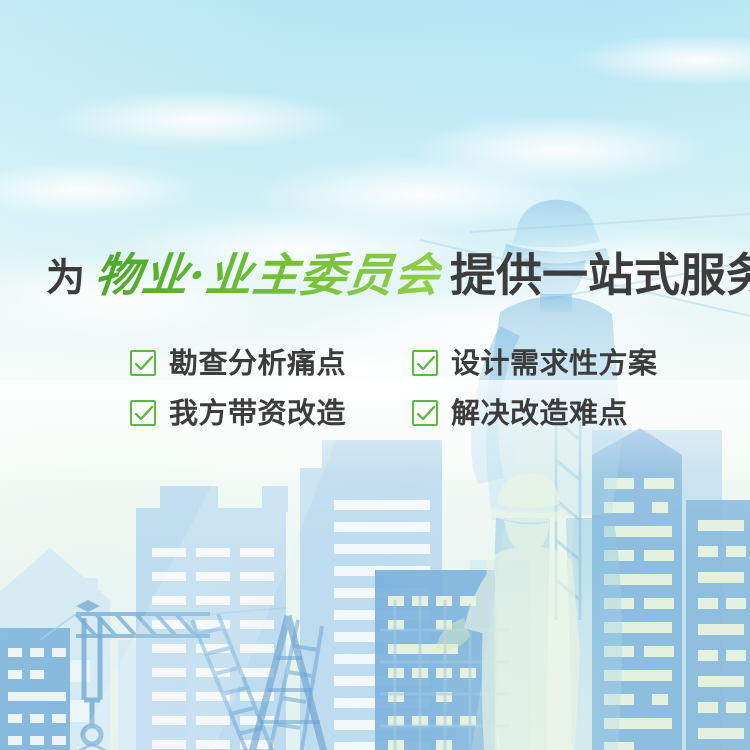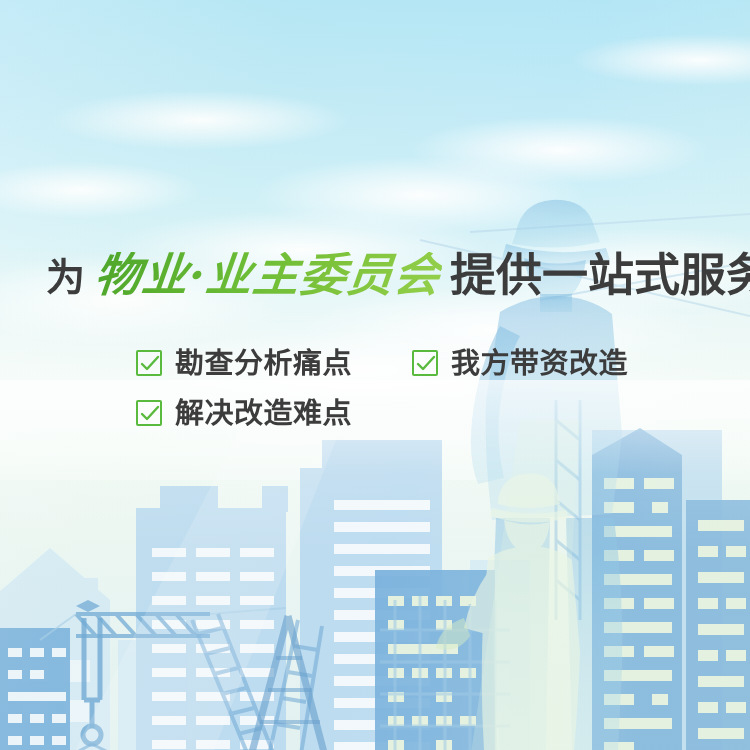--- a/index.html
+++ b/index.html
@@ -70,25 +70,25 @@
   .hl-tail {
     font-size:46px;
     font-weight:bold;
     color:#3c3c3c;
     line-height:1;
     margin-left:1px;
   }
 
   #features {
     position:absolute;
-    left:136px; top:338px;
+    left:130px; top:338px;
     display:grid;
     grid-template-columns:272px 272px;
     grid-auto-rows:50px;
-    column-gap:4px;
+    column-gap:10px;
   }
   .feature {
     display:flex;
     align-items:center;
     gap:13px;
   }
   .chk {
     width:26px; height:26px;
     flex:0 0 26px;
     border:2px solid #5aba3d;
@@ -478,20 +478,28 @@
 
       <div class="feature">
         <span class="chk">
           <svg width="20" height="18" viewBox="0 0 20 18" aria-hidden="true">
             <polyline points="2,9 7,14 18,2" fill="none" stroke="#5aba3d" stroke-width="2.4" stroke-linecap="round" stroke-linejoin="round"></polyline>
           </svg>
         </span>
         <span class="feature-label">勘查分析痛点</span>
       </div>
 
+      <div class="feature">
+        <span class="chk">
+          <svg width="20" height="18" viewBox="0 0 20 18" aria-hidden="true">
+            <polyline points="2,9 7,14 18,2" fill="none" stroke="#5aba3d" stroke-width="2.4" stroke-linecap="round" stroke-linejoin="round"></polyline>
+          </svg>
+        </span>
+        <span class="feature-label">设计需求性方案</span>
+      </div>
 
       <div class="feature">
         <span class="chk">
           <svg width="20" height="18" viewBox="0 0 20 18" aria-hidden="true">
             <polyline points="2,9 7,14 18,2" fill="none" stroke="#5aba3d" stroke-width="2.4" stroke-linecap="round" stroke-linejoin="round"></polyline>
           </svg>
         </span>
         <span class="feature-label">我方带资改造</span>
       </div>
 

